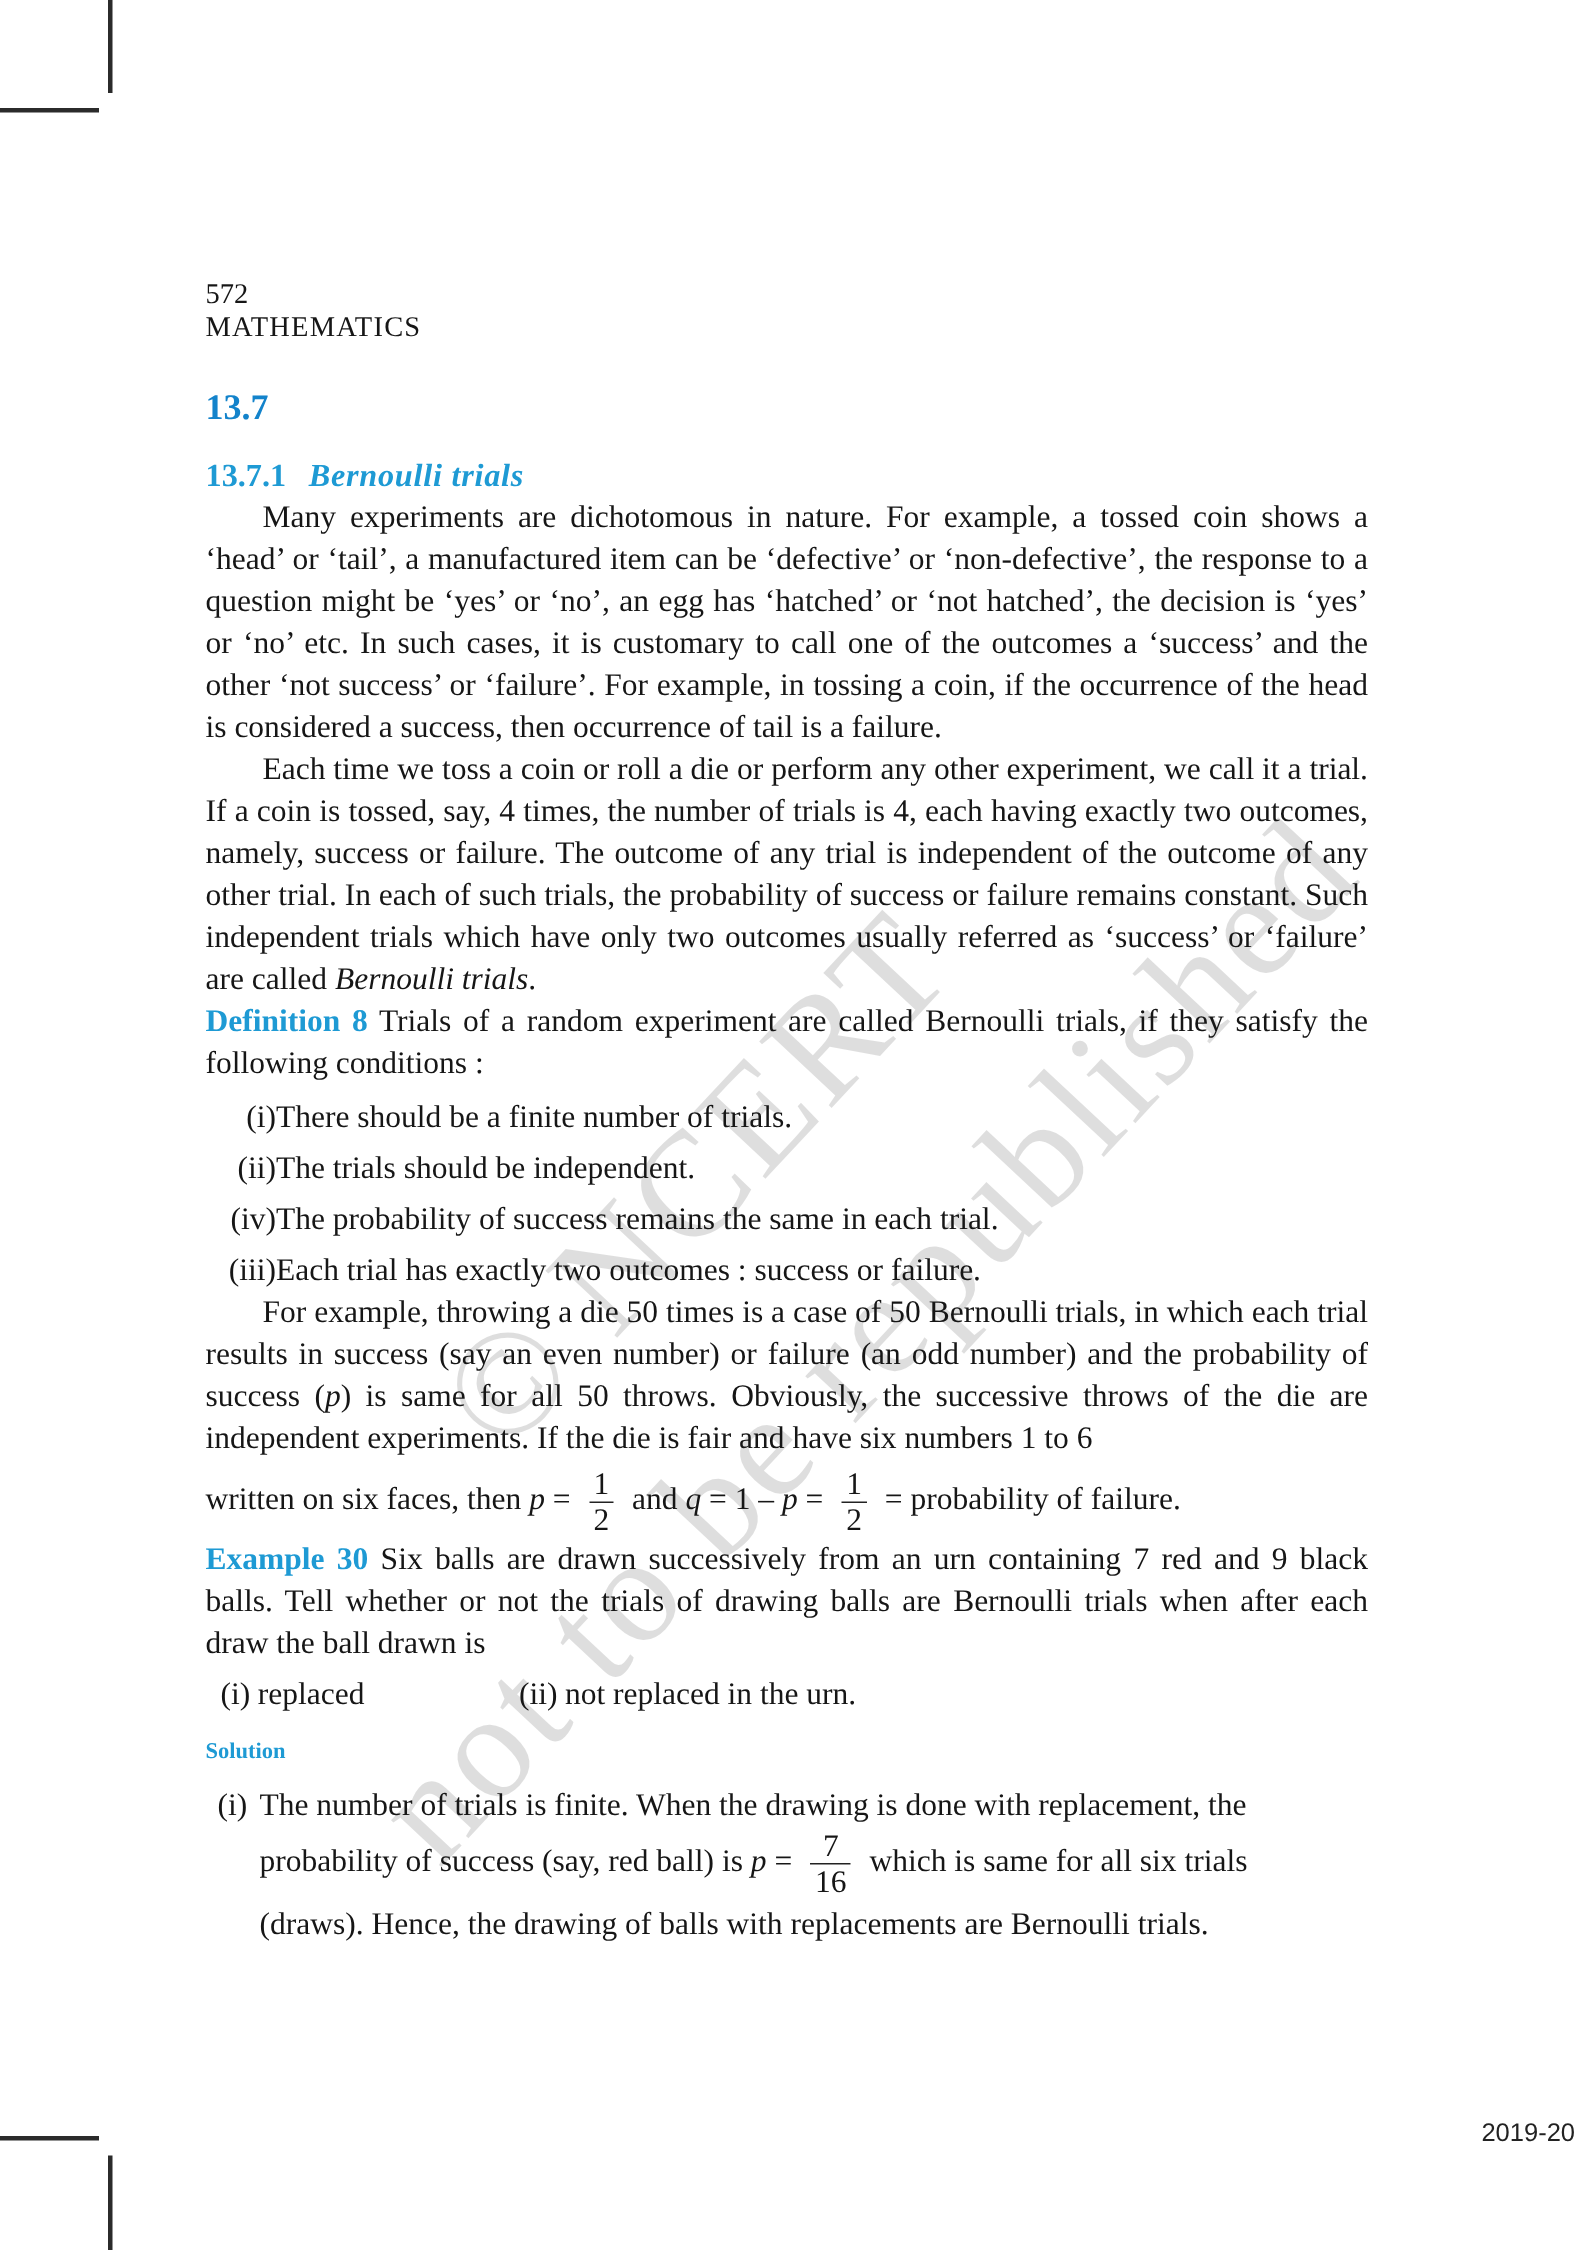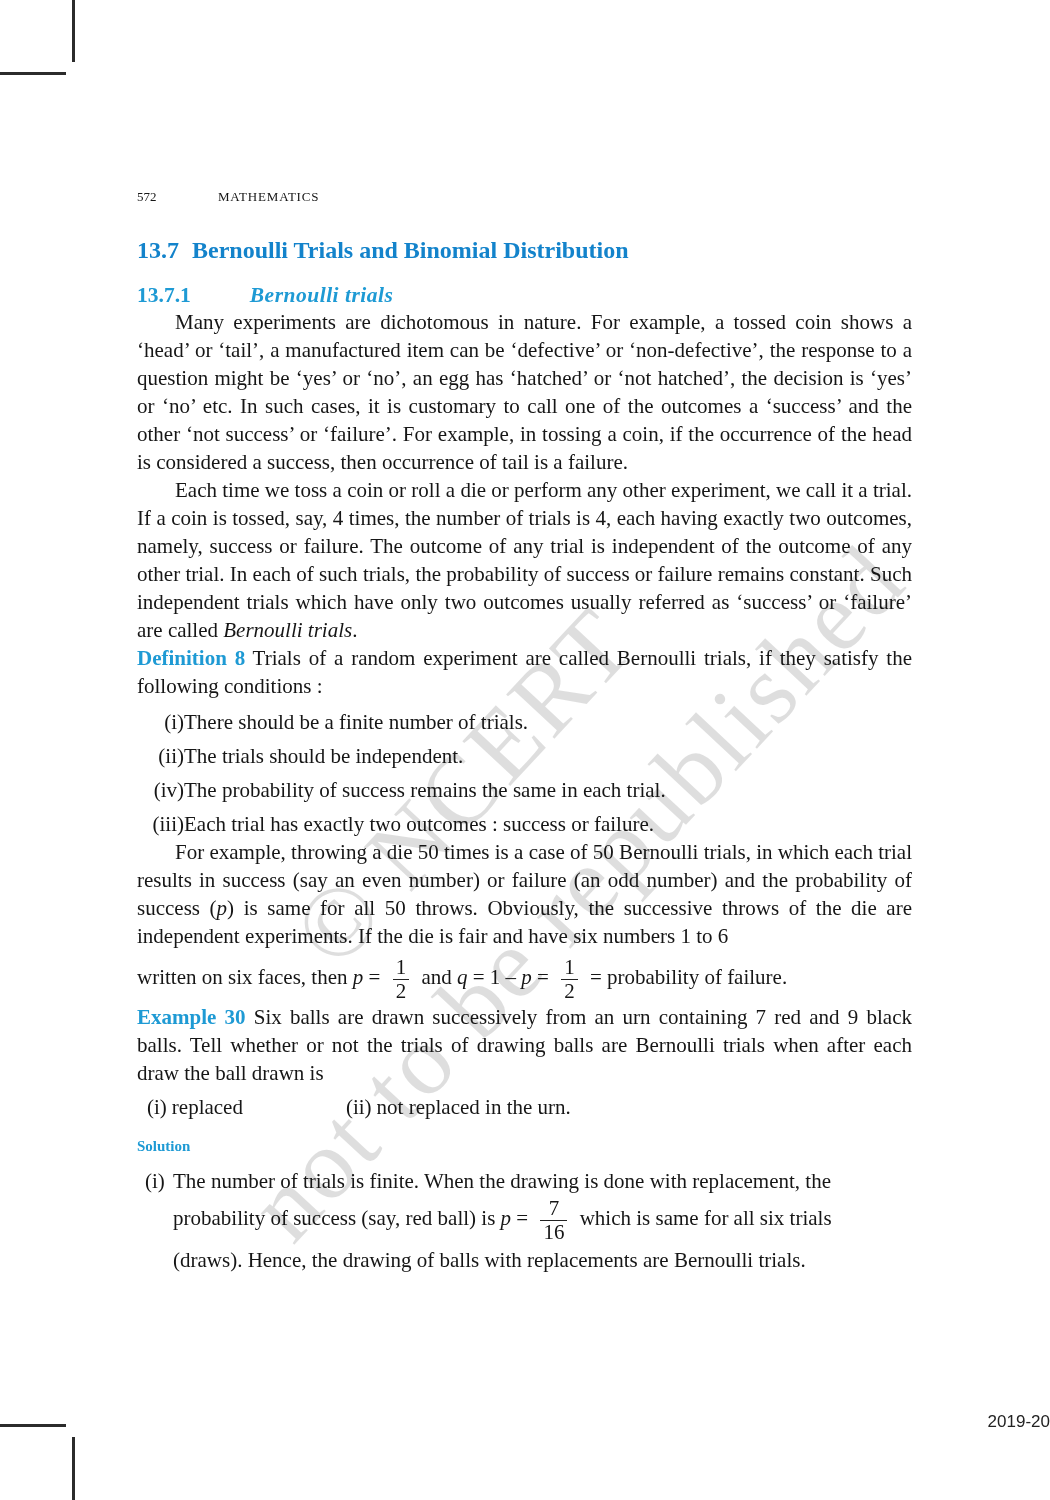--- a/index.html
+++ b/index.html
@@ -22,31 +22,31 @@
   .watermark{
     position:absolute;left:520px;top:840px;z-index:0;
     transform:translate(-50%,-50%) rotate(-47deg);
     font-size:100px;line-height:155px;letter-spacing:3px;
     color:rgba(0,0,0,0.13);white-space:nowrap;text-align:center;
     font-family:"Liberation Serif", serif;pointer-events:none;
   }
   .watermark span{display:block;}
   
   .content{position:absolute;left:137px;top:186px;width:775px;z-index:1;}
-  .runninghead{font-size:13px;line-height:22px;display:flex;}
+  .runninghead{font-size:19px;line-height:22px;display:flex;flex-direction:column;}
   .runninghead .pgnum{width:81px;flex:none;}
   .runninghead .booktitle{letter-spacing:0.8px;}
   h1.section{
     margin:28px 0 0 0;font-size:24px;line-height:28px;font-weight:bold;
     color:var(--blue1);display:flex;
   }
   h1.section .num{margin-right:13px;}
   h2.subsection{
     margin:18px 0 0 0;font-size:21.5px;line-height:26px;font-weight:bold;
-    color:var(--blue2);display:flex;gap:44px;
+    color:var(--blue2);display:flex;
   }
   h2.subsection .num{margin-right:15px;font-style:normal;}
   h2.subsection .ttl{font-style:italic;letter-spacing:0.5px;}
   p.body{font-size:21px;line-height:28px;text-align:justify;margin:0;}
   .indent{text-indent:38px;}
   .p1{margin-top:7px;}
   .p2{margin-top:4px;}
   .defpara{margin-top:2px;}
   .bluelabel{color:var(--blue2);font-weight:bold;}
   .it{font-style:italic;}
@@ -97,21 +97,20 @@
 
 <div class="content">
 
   <div class="runninghead">
     <span class="pgnum">572</span>
     <span class="booktitle">MATHEMATICS</span>
   </div>
 
   <h1 class="section">
     <span class="num">13.7</span>
-    <span class="ttl">Bernoulli Trials and Binomial Distribution</span>
   </h1>
 
   <h2 class="subsection">
     <span class="num">13.7.1</span>
     <span class="ttl">Bernoulli trials</span>
   </h2>
 
   <p class="body indent p1">Many experiments are dichotomous in nature. For example, a tossed coin shows a ‘head’ or ‘tail’, a manufactured item can be ‘defective’ or ‘non-defective’, the response to a question might be ‘yes’ or ‘no’, an egg has ‘hatched’ or ‘not hatched’, the decision is ‘yes’ or ‘no’ etc. In such cases, it is customary to call one of the outcomes a ‘success’ and the other ‘not success’ or ‘failure’. For example, in tossing a coin, if the occurrence of the head is considered a success, then occurrence of tail is a failure.</p>
 
   <p class="body indent p2"><span>Each time we toss a coin or roll a die or perform any other experiment, we call it a trial. If a coin is tossed, say, 4 times, the number of trials is 4, each having exactly two outcomes, namely, success or failure. The outcome of any trial is independent of the outcome of any other trial. In each of such trials, the probability of success or failure remains constant. Such independent trials which have only two outcomes usually referred as ‘success’ or ‘failure’ are called </span><span class="it">Bernoulli trials</span><span>.</span></p>

